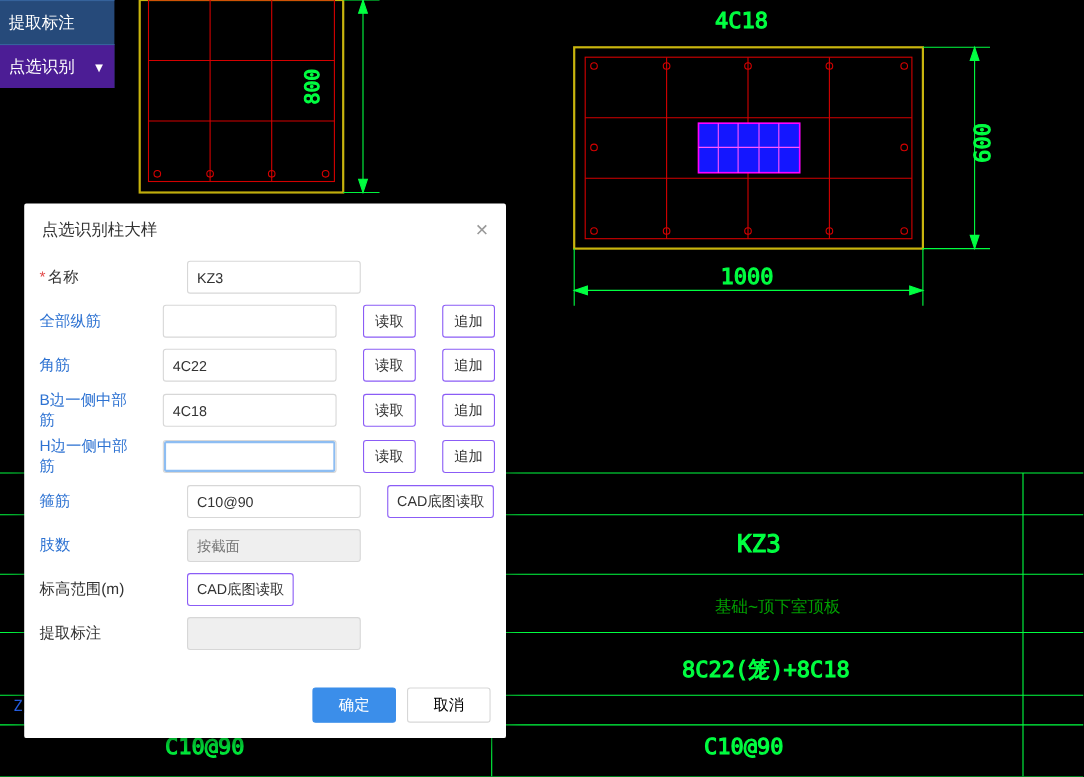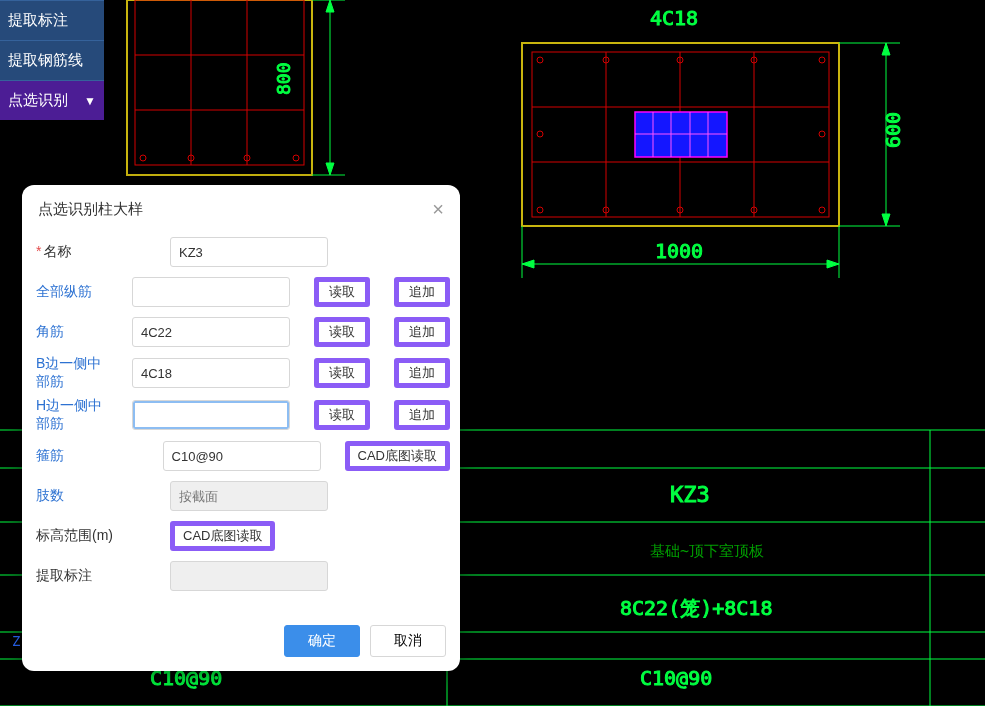--- a/index.html
+++ b/index.html
@@ -30,58 +30,55 @@
   .red-line { stroke:#d40000; stroke-width:1; fill:none; }
   .red-circ { stroke:#d40000; stroke-width:1; fill:none; }
   .blue-sel { fill:#1416ff; stroke:#ff00ff; stroke-width:1.5; }
   .axis-x { stroke:#ff3b3b; stroke-width:2; }
   .axis-y { stroke:#00d400; stroke-width:2; }
   .axis-lbl { font-size:14px; }
 
   
   .dialog {
     position:absolute; left:22px; top:185px; width:438px;
-    background:#fff; border-radius:12px; box-shadow:0 4px 20px rgba(0,0,0,0.5);
+    background:#fff; border-radius:2px; box-shadow:0 4px 20px rgba(0,0,0,0.5);
     z-index:10; font-size:14px; color:#333;
   }
   .dlg-head { display:flex; justify-content:space-between; align-items:center;
     padding:14px 16px 10px 16px; color:#333; }
   .dlg-title { font-size:15px; }
   .dlg-close { color:#999; font-size:20px; cursor:pointer; line-height:1; }
   .dlg-body { padding:0 10px 6px 14px; }
   .row { display:flex; align-items:center; margin:6px 0; gap:24px; min-height:34px;}
   .lbl { width:110px; font-size:14px; }
   .lbl.link { color:#2d72d2; cursor:pointer; }
   .req::before { content:"*"; color:#e24a4a; margin-right:2px; }
   .inp {
     width:158px; height:30px; border:1px solid #d7d7d7; border-radius:3px;
     padding:4px 8px; font-size:13px; background:#fff; color:#333;
   }
   .inp.dim { background:#efefef; color:#888; }
   .btn-sm {
-    height:30px; padding:0 10px; border:5px solid #8b5cf6; border-radius:3px;
+    height:30px; padding:0 10px; border:1px solid #8b5cf6; border-radius:3px;
     background:#fff; color:#333; font-size:13px; cursor:pointer; white-space:nowrap;
   }
   .btn-sm.wide { padding:0 8px; }
   .dlg-foot { display:flex; justify-content:flex-end; gap:10px; padding:10px 14px 14px 14px; }
   .btn {
     min-width:76px; height:32px; border-radius:3px; border:1px solid #d7d7d7;
     background:#fff; font-size:14px; cursor:pointer;margin-top:10px;
   }
   .btn.primary { background:#3b8eea; color:#fff; border-color:#3b8eea; }
 </style>
 </head>
 <body>
 
 <div class="side-tool">
   <div class="side-item">
     <span>提取标注</span>
-  </div>
-  <div class="side-item">
-    <span>提取钢筋线</span>
   </div>
   <div class="side-item selected">
     <span>点选识别</span>
     <span class="caret">▼</span>
   </div>
 </div>
 
 <svg class="cad" viewBox="0 0 985 706">
 
   <rect x="127" y="0" width="185" height="175" class="yellow-line"></rect>

